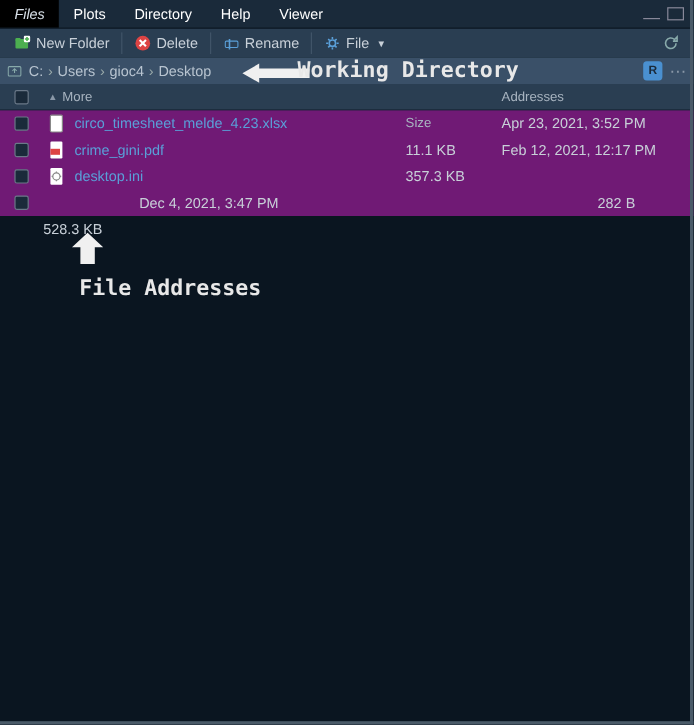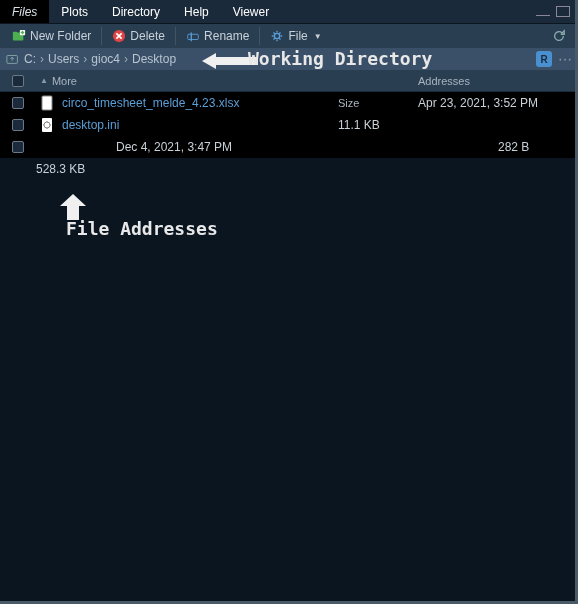--- a/index.html
+++ b/index.html
@@ -62,41 +62,41 @@
     .header-row {
       display: flex; background: #2a3e52; height: 22px;
       align-items: center; border-bottom: 1px solid #1a2a3a;
       font-size: 11px; color: #a8b4c0;
     }
     .col-check { width: 36px; display: flex; justify-content: center; }
     .col-name { flex: 1; display: flex; align-items: center; gap: 4px; padding-left: 4px; }
     .col-size { width: 80px; margin-top: 44px; }
     .col-mod { width: 160px; }
     .sort-tri { font-size: 8px; color: #8a98a8; }
-    .file-list { background: #000000; }
+    .file-list { background: #701a75; }
     .file-row {
       display: flex; height: 22px; align-items: center;
       padding: 0; font-size: 12px;
     }
     .chk {
       width: 12px; height: 12px; border: 1px solid #6a7888;
       background: #1a2a3a; border-radius: 2px;
     }
     .file-icon { width: 16px; height: 16px; margin-right: 6px; flex-shrink: 0; }
     .file-name { flex: 1; display: flex; align-items: center; padding-left: 4px; }
     .file-link { color: #5a9fd8; cursor: pointer; }
     .anno {
       position: absolute; color: #e8e8e8;
       font-family: 'Consolas', monospace; font-size: 18px;
       font-weight: bold; pointer-events: none;
     }
     .arrow-wd { left: 200px; top: 50px; }
     .label-wd { left: 248px; top: 48px; }
     .arrow-fa { left: 56px; top: 192px; }
-    .label-fa { left: 66px; top: 218px; }
+    .label-fa { left: 66px; top: 230px; }
     .outer-border {
       position: absolute; bottom: 0; left: 0; right: 0;
       height: 3px; background: #4a5a68;
     }
     .right-border {
       position: absolute; top: 0; right: 0; bottom: 0;
       width: 3px; background: #4a5a68;
     }
   </style>
 </head>
@@ -201,20 +201,34 @@
       <div class="col-size">11.1 KB</div>
       <div class="col-mod">Apr 23, 2021, 3:52 PM</div>
     </div>
     <div class="file-row">
       <div class="col-check">
         <div class="chk"></div>
       </div>
       <div class="file-name">
         <span class="file-icon"><svg viewBox="0 0 16 16">
             <rect x="2" y="1" width="10" height="14" fill="#fff" rx="1"></rect>
+            <rect x="2" y="7" width="8" height="5" fill="#d44"></rect>
+          </svg></span>
+        <span class="file-link">crime_gini.pdf</span>
+      </div>
+      <div class="col-size">357.3 KB</div>
+      <div class="col-mod">Feb 12, 2021, 12:17 PM</div>
+    </div>
+    <div class="file-row">
+      <div class="col-check">
+        <div class="chk"></div>
+      </div>
+      <div class="file-name">
+        <span class="file-icon"><svg viewBox="0 0 16 16">
+            <rect x="2" y="1" width="10" height="14" fill="#fff" rx="1"></rect>
             <circle cx="7" cy="8" r="3" fill="none" stroke="#888"></circle>
             <path d="M7 4v1M7 11v1M3 8h1M10 8h1" stroke="#888"></path>
           </svg></span>
         <span class="file-link">desktop.ini</span>
       </div>
       <div class="col-size">282 B</div>
     </div>
     <div class="file-row">
       <div class="col-check">
         <div class="chk"></div>

